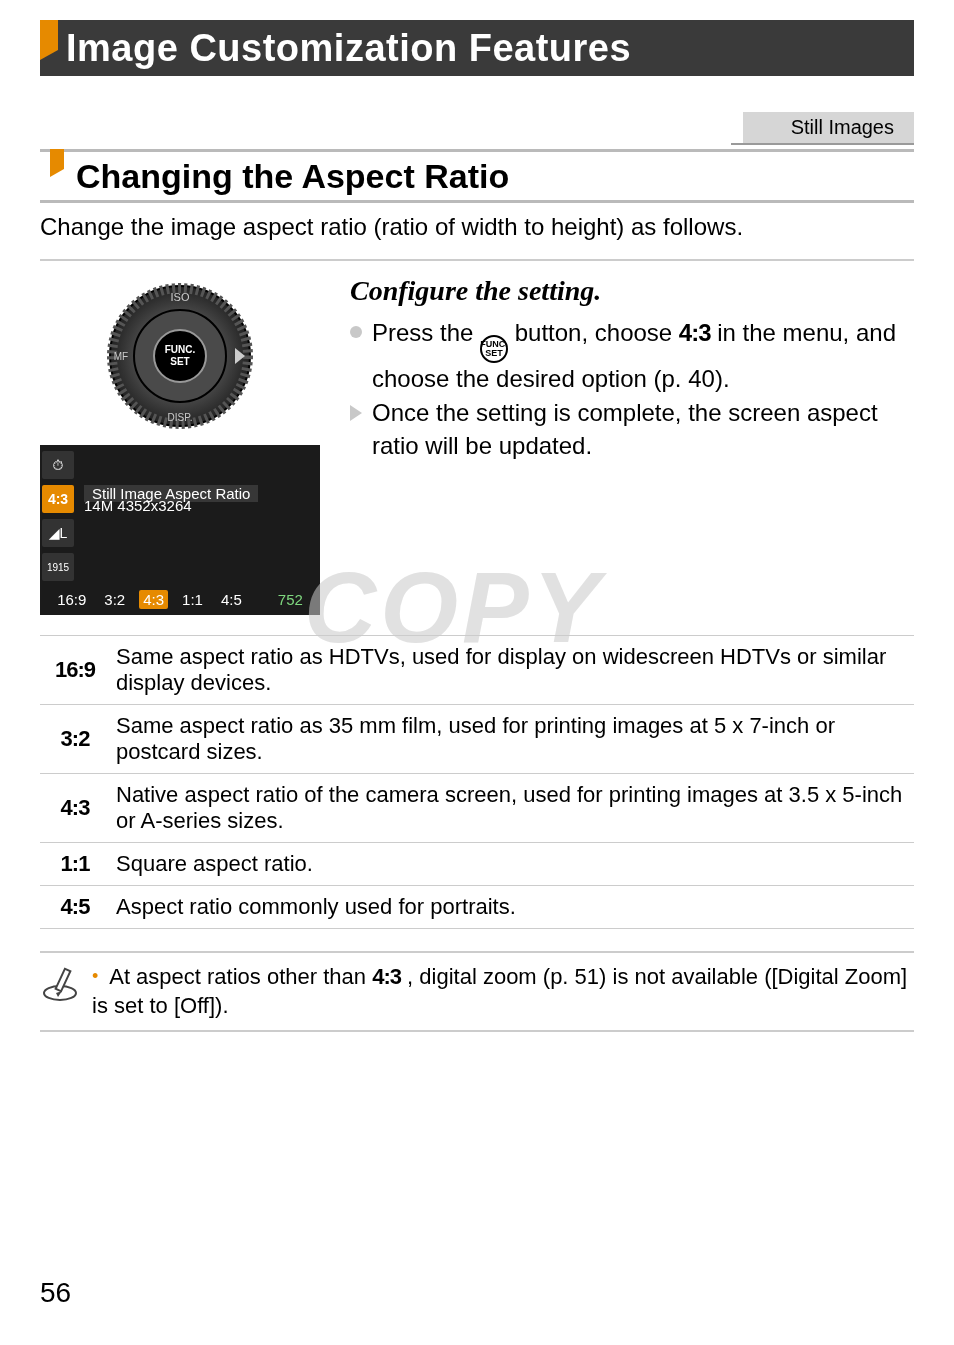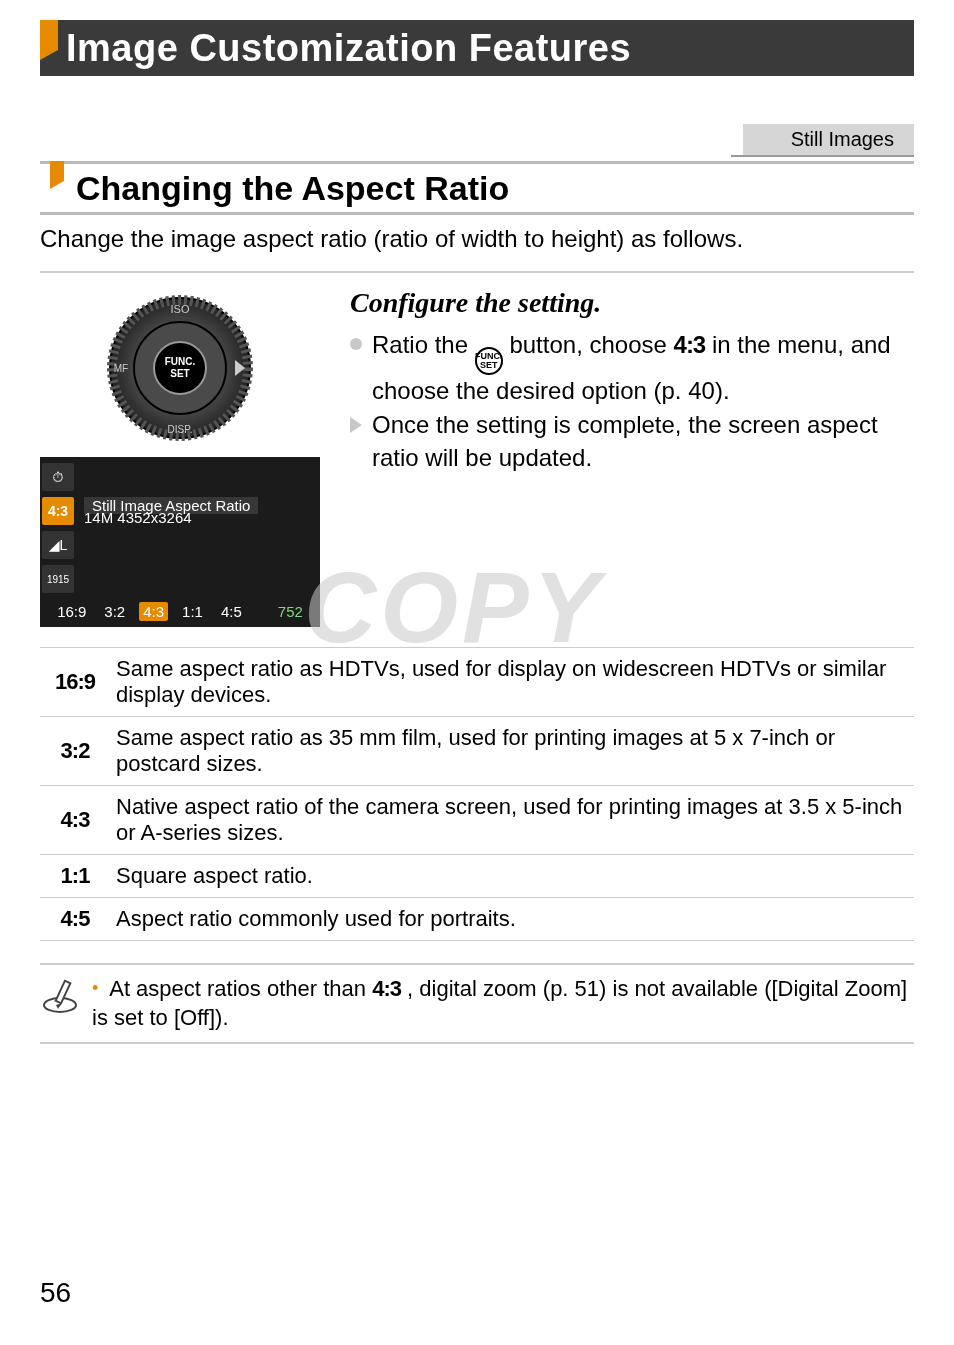--- a/index.html
+++ b/index.html
@@ -1,20 +1,20 @@
 <!DOCTYPE html>
 <html><head>
 <meta charset="utf-8">
 <style>
   * { box-sizing: border-box; margin: 0; padding: 0; }
   html, body { width: 954px; height: 1345px; font-family: Arial, Helvetica, sans-serif; background: #fff; color: #000; }
   .page { width: 954px; height: 1345px; padding: 20px 40px 0 40px; position: relative; }
   
   
-  .chapter-bar { background: #3a3a3a; color: #fff; height: 56px; display: flex; align-items: center; position: relative; margin-bottom: 48px; }
+  .chapter-bar { background: #3a3a3a; color: #fff; height: 56px; display: flex; align-items: center; position: relative; margin-bottom: 36px; }
   .orange-tab { width: 18px; height: 30px; background: #e68a00; position: absolute; left: 0; top: 0; }
   .orange-tab::after { content: ""; position: absolute; left: 0; top: 30px; border-top: 10px solid #e68a00; border-right: 18px solid transparent; }
   .chapter-title { font-size: 38px; font-weight: 900; letter-spacing: 0.5px; margin-left: 26px; }
   
   
   .tag-row { display: flex; justify-content: flex-end; margin-bottom: 4px; }
   .tag-box { background: #d6d6d6; padding: 4px 20px 4px 60px; font-size: 20px; border-bottom: 2px solid #9a9a9a; position: relative; }
   .tag-box::before { content: ""; position: absolute; left: 0; top: 0; bottom: 0; width: 12px; background: #fff; }
   
   
@@ -141,21 +141,21 @@
       </div>
 
     </div>
 
     <div class="step-right">
       <div class="step-heading">Configure the setting.</div>
 
       <div class="bullet-line">
         <span class="dot"></span>
         <span>
-          <span>Ratio the </span>
+          <span>Press the </span>
           <span class="func-icon">
             <span>FUNC.</span>
               <span>SET</span>
           </span>
           <span> button, choose </span>
           <span class="ratio-bold">4:3</span>
           <span> in the menu, and choose the desired option (p. 40).</span>
         </span>
       </div>
 

